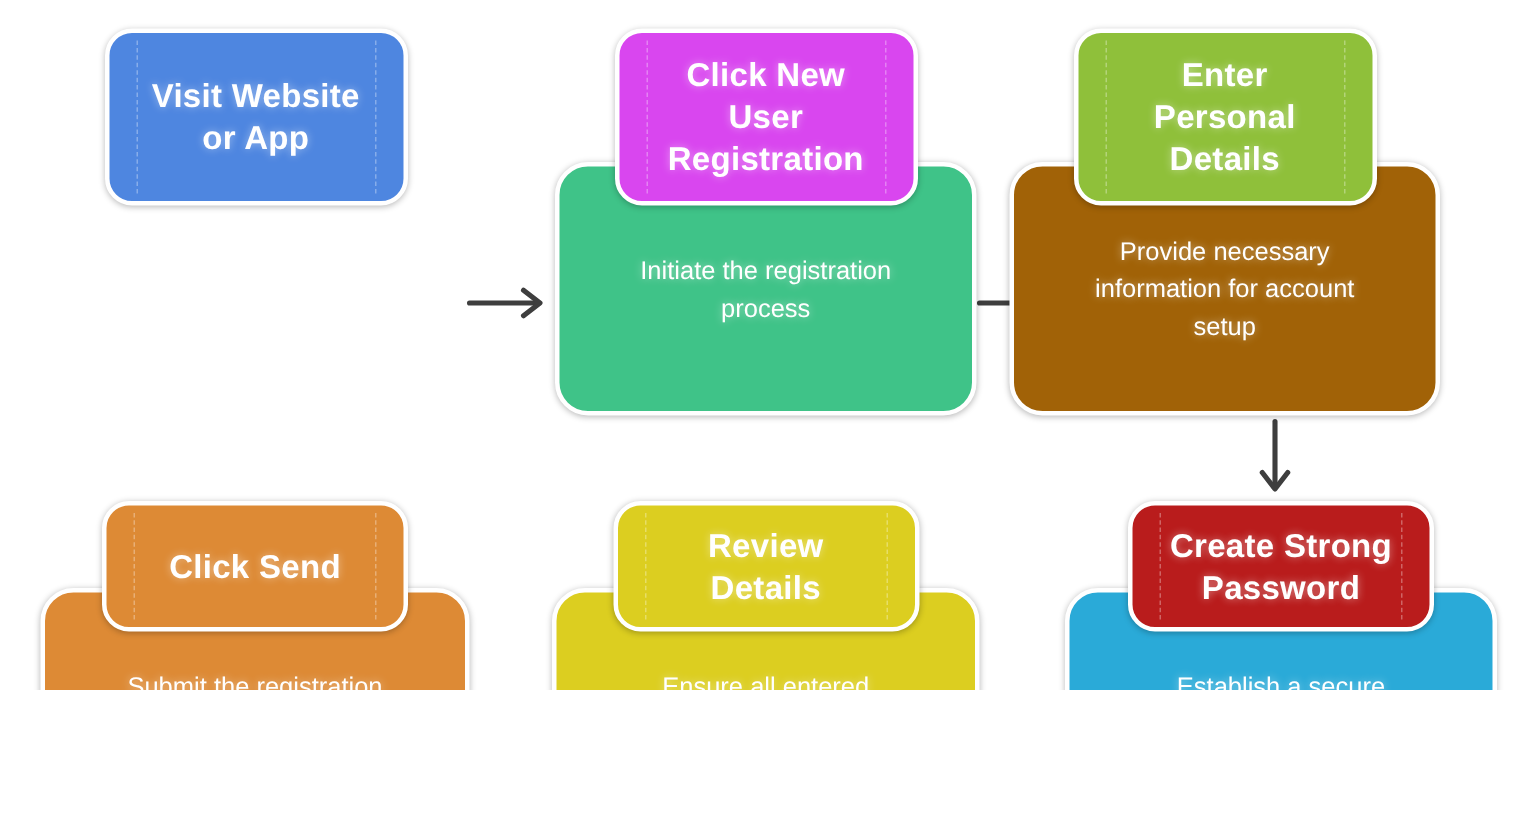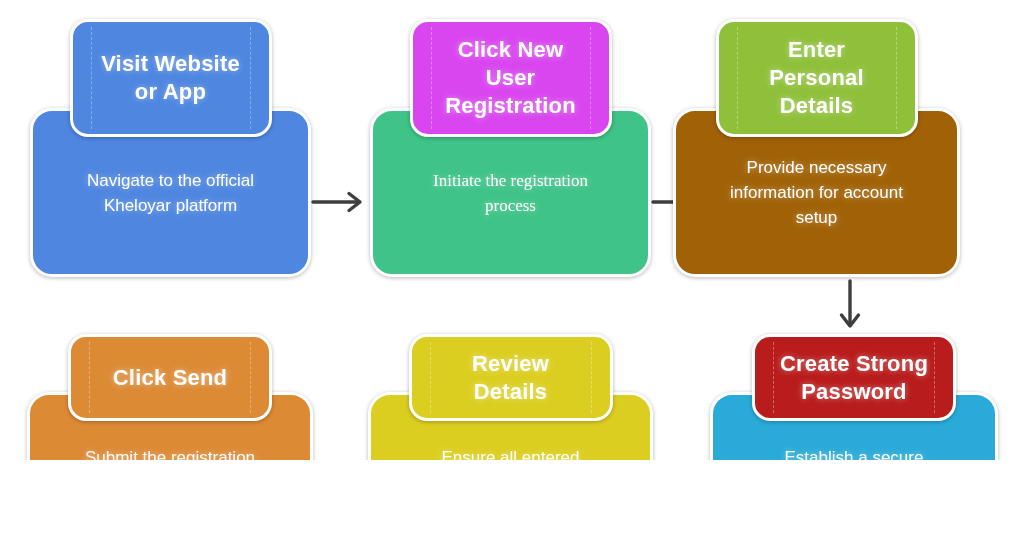--- a/index.html
+++ b/index.html
@@ -106,33 +106,29 @@
 </head>
 <body>
 
 <div id="canvas">
 
   <div class="step row1" id="step1">
     <div class="tab" style="background: rgb(78, 134, 224);">
       <div class="tab-title">Visit Website
 or App</div>
     </div>
-    <div class="card" style="background: rgb(78, 134, 224);">
-      <div class="card-desc">Navigate to the official
-Kheloyar platform</div>
-    </div>
   </div>
 
   <div class="step row1" id="step2">
     <div class="tab" style="background: #d946ef; justify-content: center;">
       <div class="tab-title">Click New
 User
 Registration</div>
     </div>
-    <div class="card" style="background: rgb(63, 195, 136); font-family: Liberation Serif, serif;">
+    <div class="card" style="background: rgb(63, 195, 136);">
       <div class="card-desc">Initiate the registration
 process</div>
     </div>
   </div>
 
   <div class="step row1" id="step3">
     <div class="tab" style="background: rgb(143, 192, 58);">
       <div class="tab-title">Enter
 Personal
 Details</div>

